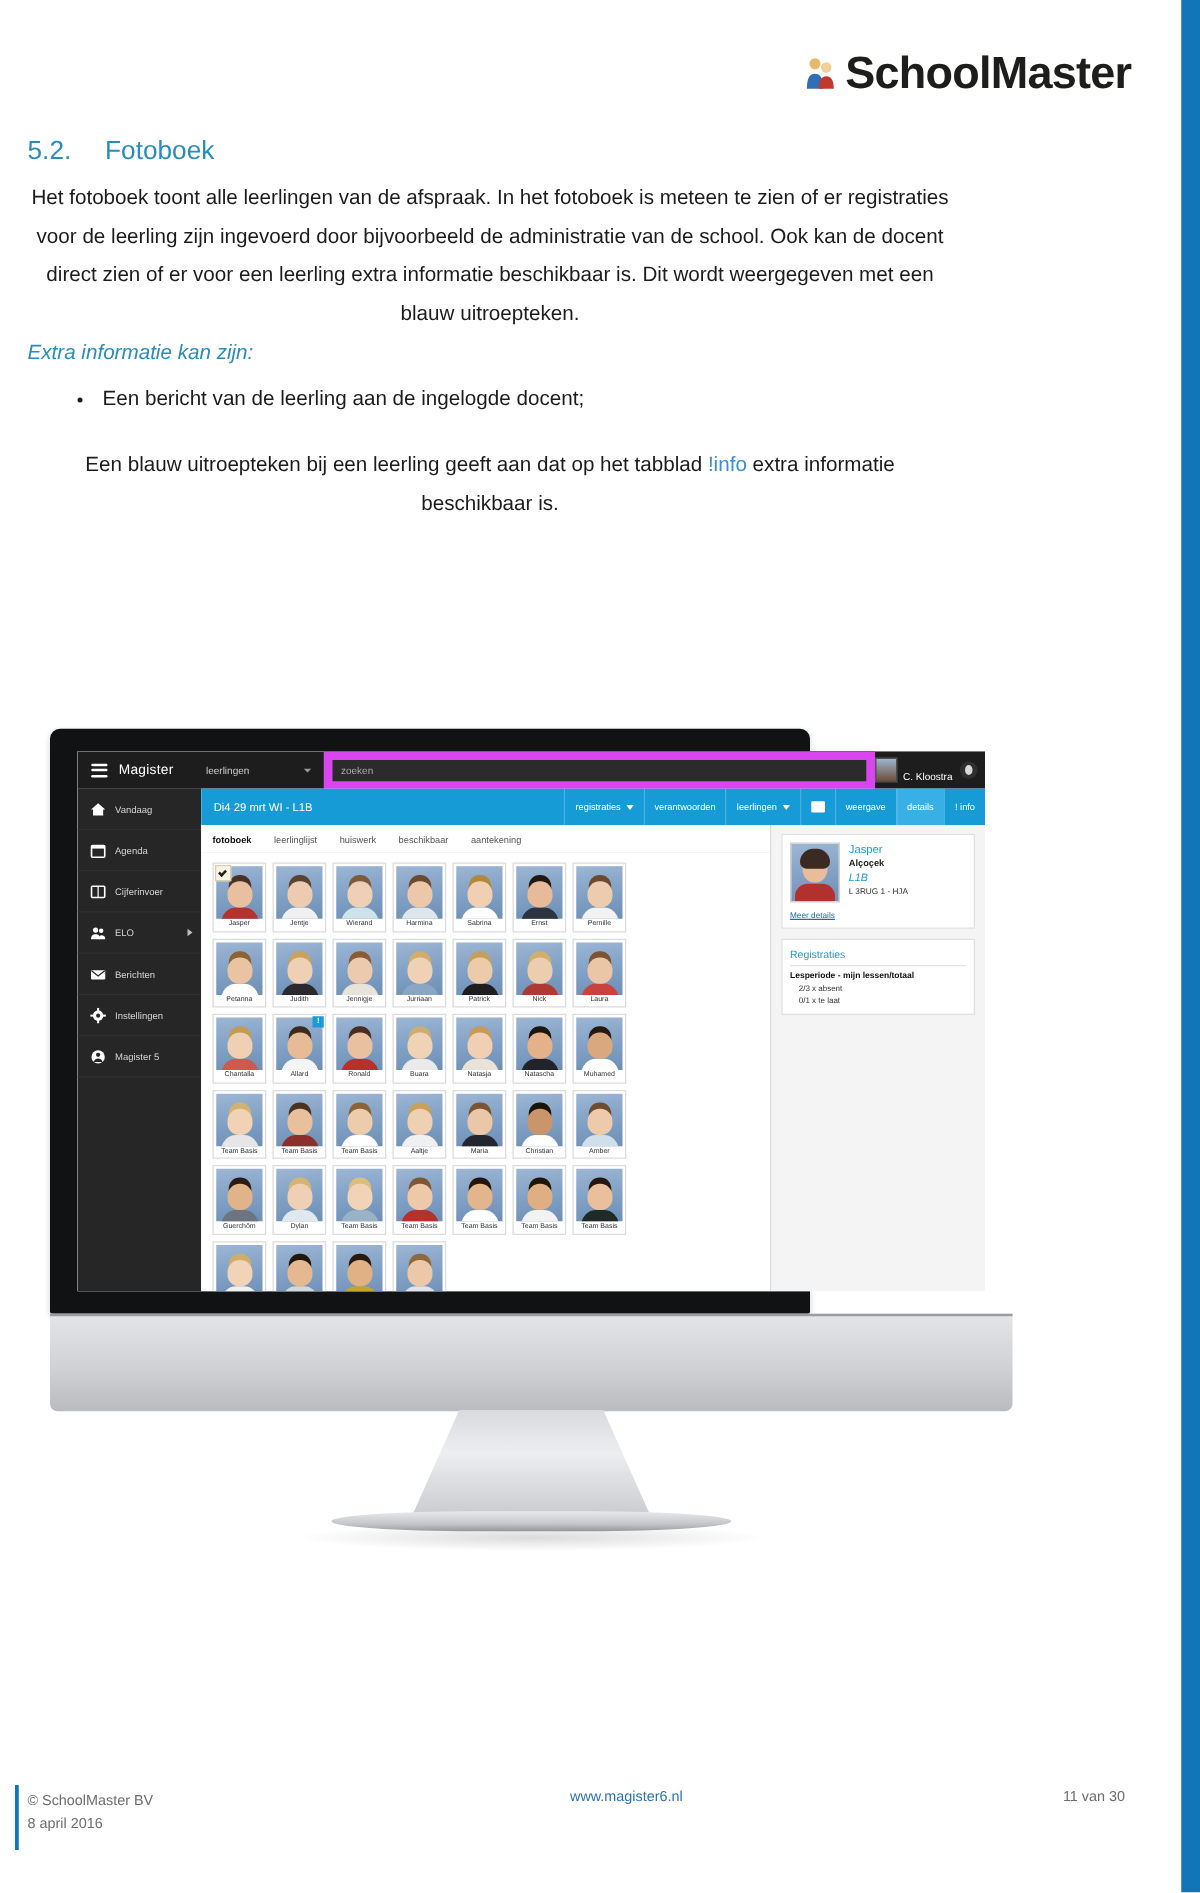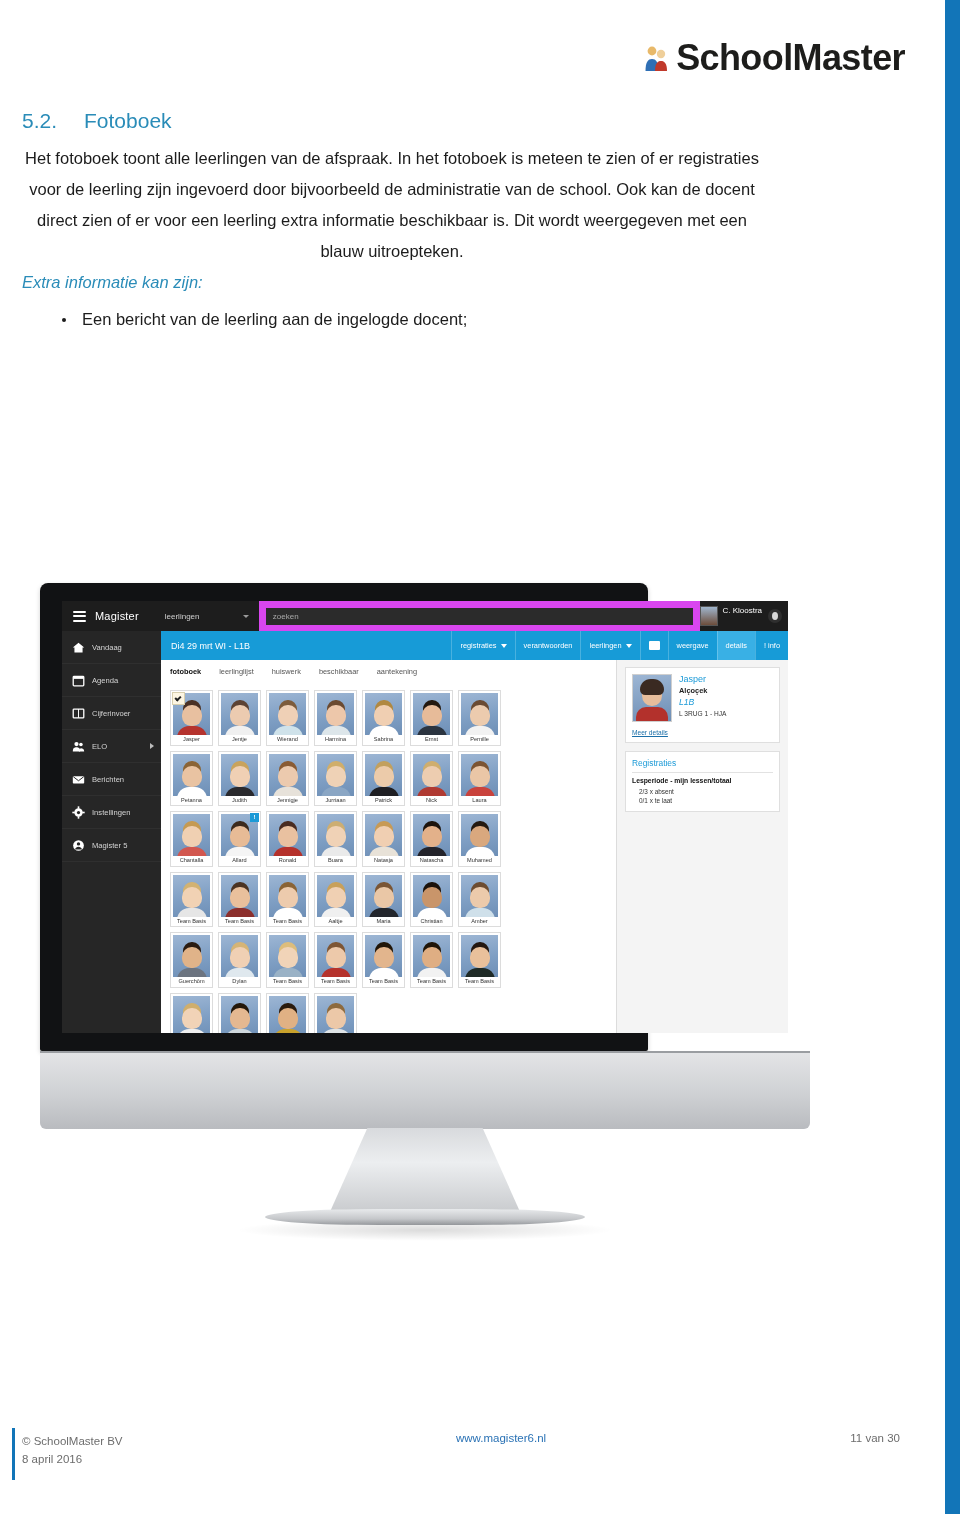--- a/index.html
+++ b/index.html
@@ -55,21 +55,21 @@
   .app{position:absolute;inset:0;background:#f2f2f2;font-size:7px;}
   .app-top{position:absolute;left:0;top:0;width:100%;height:30px;background:#1d1d1d;display:flex;align-items:center;}
   .burger{width:13px;height:11px;margin-left:11px;display:flex;flex-direction:column;justify-content:space-between;}
   .burger span{display:block;height:2px;background:#fff;border-radius:1px;}
   .app-brand{color:#fff;font-size:11px;margin-left:9px;letter-spacing:.2px;}
   .app-scope{margin-left:26px;width:88px;color:#cfcfcf;font-size:8px;position:relative;}
   .app-scope .caret{position:absolute;right:4px;top:3px;width:0;height:0;
       border-left:3px solid transparent;border-right:3px solid transparent;border-top:3px solid #9a9a9a;}
   .app-search{flex:1;margin-left:6px;height:17px;background:#2b2b2b;color:#a9a9a9;font-size:8px;
               display:flex;align-items:center;padding-left:7px;border:7px solid #d946ef;}
-  .app-user{display:flex;align-items:flex-start;gap:4px;margin-right:6px;color:#fff;font-size:8px;}
+  .app-user{display:flex;align-items:flex-end;gap:4px;margin-right:6px;color:#fff;font-size:8px;}
   .app-user .avatar{width:16px;height:18px;background:linear-gradient(180deg,#9fb5cd,#6d4d3b);border:1px solid #555;}
   .app-power{width:14px;height:14px;border-radius:50%;background:#2f2f2f;margin-right:6px;position:relative;}
   .app-power:after{content:"";position:absolute;left:4px;top:3px;width:6px;height:8px;border-radius:50%;background:#d8d8d8;}
 
   .app-side{position:absolute;left:0;top:30px;width:99px;bottom:0;background:#262626;}
   .side-item{height:32px;display:flex;align-items:center;padding-left:10px;gap:7px;color:#d4d4d4;font-size:7.6px;
              border-bottom:1px solid #2f2f2f;position:relative;}
   .side-ico{width:13px;height:13px;display:inline-block;color:#fff;}
   .side-arrow{position:absolute;right:7px;width:0;height:0;border-top:3px solid transparent;
               border-bottom:3px solid transparent;border-left:4px solid #bdbdbd;}
@@ -155,20 +155,21 @@
   </h2>
 
   <p class="body lead-intro">Het fotoboek toont alle leerlingen van de afspraak. In het fotoboek is meteen te zien of er registraties voor de leerling zijn ingevoerd door bijvoorbeeld de administratie van de school. Ook kan de docent direct zien of er voor een leerling extra informatie beschikbaar is. Dit wordt weergegeven met een blauw uitroepteken.</p>
 
   <p class="sub-italic">Extra informatie kan zijn:</p>
 
   <ul class="bullets">
     <li>Een bericht van de leerling aan de ingelogde docent;</li>
   </ul>
 
+  <p class="body closing"><span>Een blauw uitroepteken bij een leerling geeft aan dat op het tabblad </span><span class="inline-link">!info</span><span> extra informatie beschikbaar is.</span></p>
 </div>
 
 <div class="monitor">
   <div class="bezel">
     <div class="screen">
       <div class="app">
 
         <div class="app-top">
           <span class="burger">
             <span></span>

